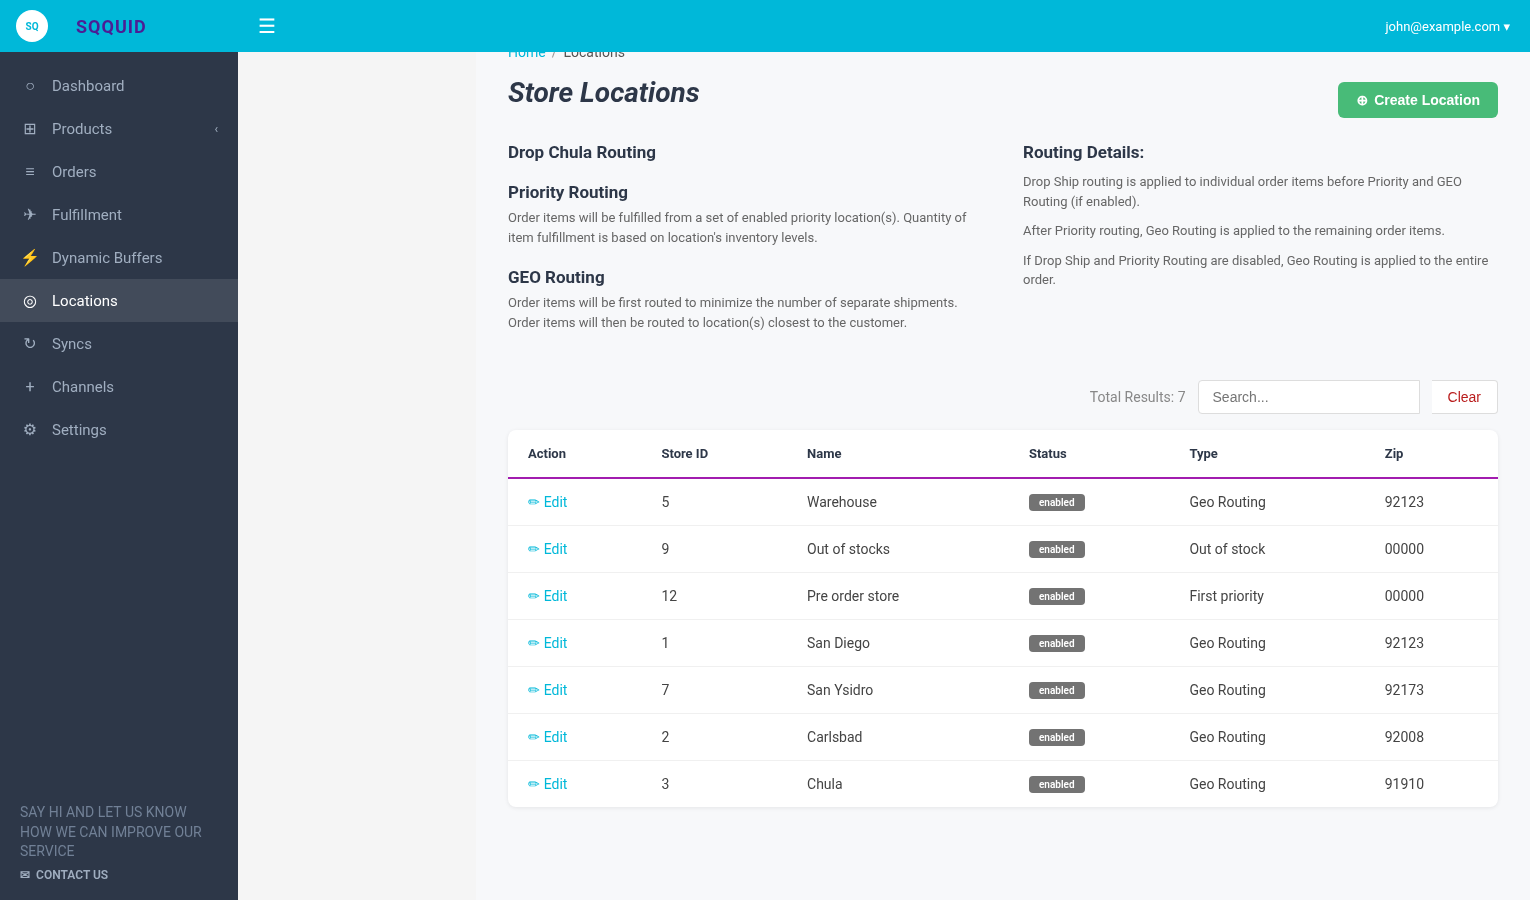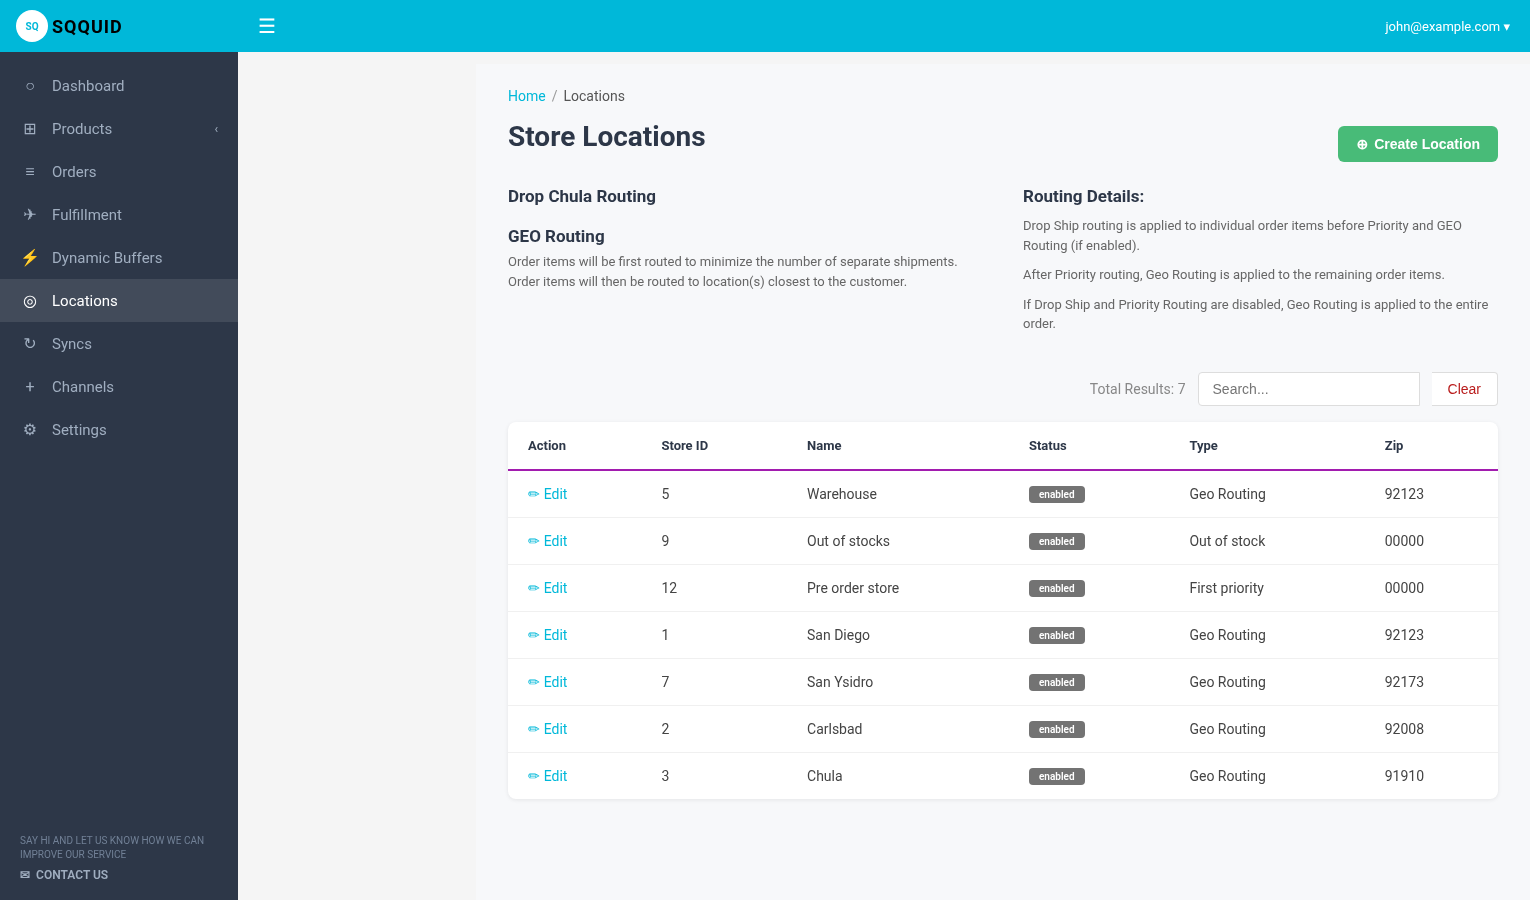--- a/index.html
+++ b/index.html
@@ -14,30 +14,30 @@
       display: flex;
       flex-direction: column;
       height: 100%;
     }
     #sidebar-header {
       background: #00b8d9;
       height: 52px;
       display: flex;
       align-items: center;
       padding: 16px 16px;
-      gap: 4px;
+      gap: 28px;
     }
     .logo-circle {
       width: 32px; height: 32px;
       background: #fff;
       border-radius: 50%;
       display: flex; align-items: center; justify-content: center;
       font-weight: bold; color: #00b8d9; font-size: 10px;
     }
-    .logo-text { color: #000000; font-weight: 700; font-size: 18px; letter-spacing: 1px; }
+    .logo-text { color: #4c1d95; font-weight: 700; font-size: 18px; letter-spacing: 1px; }
     .nav-items { flex: 1; padding: 12px 0; }
     .nav-item {
       display: flex; align-items: center; gap: 12px;
       padding: 12px 20px;
       color: #a0aec0;
       cursor: pointer;
       font-size: 15px;
       position: relative;
     }
     .nav-item.active { background: rgba(255,255,255,0.1); color: #fff; }
@@ -63,32 +63,32 @@
       padding: 0 20px;
       z-index: 10;
     }
     .hamburger { color: #fff; font-size: 20px; cursor: pointer; }
     .user-email { color: #fff; font-size: 13px; }
     .user-dropdown { display: flex; align-items: center; gap: 4px; cursor: pointer; }
 
     
     #main {
       margin-left: 238px;
-      margin-top: 64px;
+      margin-top: 20px;
       flex: 1;
       overflow-y: auto;
       padding: 24px 32px;
       background: #f7f8fa;
     }
     .breadcrumb { display: flex; align-items: center; gap: 6px; font-size: 14px; margin-bottom: 16px; }
     .breadcrumb .home-link { color: #00b8d9; cursor: pointer; }
     .breadcrumb .separator { color: #999; }
     .breadcrumb .current { color: #555; }
     .page-header { display: flex; align-items: flex-start; justify-content: space-between; margin-bottom: 24px; }
-    .page-title { font-size: 28px; font-weight: 700; color: #2d3748; }
+    .page-title { font-size: 28px; font-weight: 700; color: #2d3748; font-style: italic; }
     .create-btn {
       background: #48bb78;
       color: #fff;
       border: none;
       padding: 10px 18px;
       border-radius: 6px;
       font-size: 14px;
       font-weight: 600;
       cursor: pointer;
       display: flex; align-items: center; gap: 6px;
@@ -216,21 +216,21 @@
     <div class="nav-item">
       <span class="nav-icon">+</span>
       <span>Channels</span>
     </div>
     <div class="nav-item">
       <span class="nav-icon">⚙</span>
       <span>Settings</span>
     </div>
   </nav>
   <div class="sidebar-footer">
-    <div style="font-size:10px; text-transform:uppercase; color:#718096; line-height:1.4;">SAY HI AND LET US KNOW HOW WE CAN IMPROVE OUR SERVICE</div>
+    <div style="font-size:14px; text-transform:uppercase; color:#718096; line-height:1.4;">SAY HI AND LET US KNOW HOW WE CAN IMPROVE OUR SERVICE</div>
     <div class="contact-us">
       <span>✉</span>
       <span>CONTACT US</span>
     </div>
   </div>
 </div>
 
 <div id="topbar">
   <span class="hamburger">☰</span>
   <div class="user-dropdown">
@@ -251,20 +251,24 @@
     <button class="create-btn">
       <span>⊕</span>
       <span>Create Location</span>
     </button>
   </div>
 
   <div class="routing-section">
     <div class="routing-left">
       <div class="routing-item">
         <h3>Drop Chula Routing</h3>
+      </div>
+      <div class="routing-item">
+        <h3>Priority Routing</h3>
+        <p>Order items will be fulfilled from a set of enabled priority location(s). Quantity of item fulfillment is based on location's inventory levels.</p>
       </div>
       <div class="routing-item">
         <h3>GEO Routing</h3>
         <p>Order items will be first routed to minimize the number of separate shipments. Order items will then be routed to location(s) closest to the customer.</p>
       </div>
     </div>
     <div class="routing-details">
       <h3>Routing Details:</h3>
       <p>Drop Ship routing is applied to individual order items before Priority and GEO Routing (if enabled).</p>
       <p>After Priority routing, Geo Routing is applied to the remaining order items.</p>

